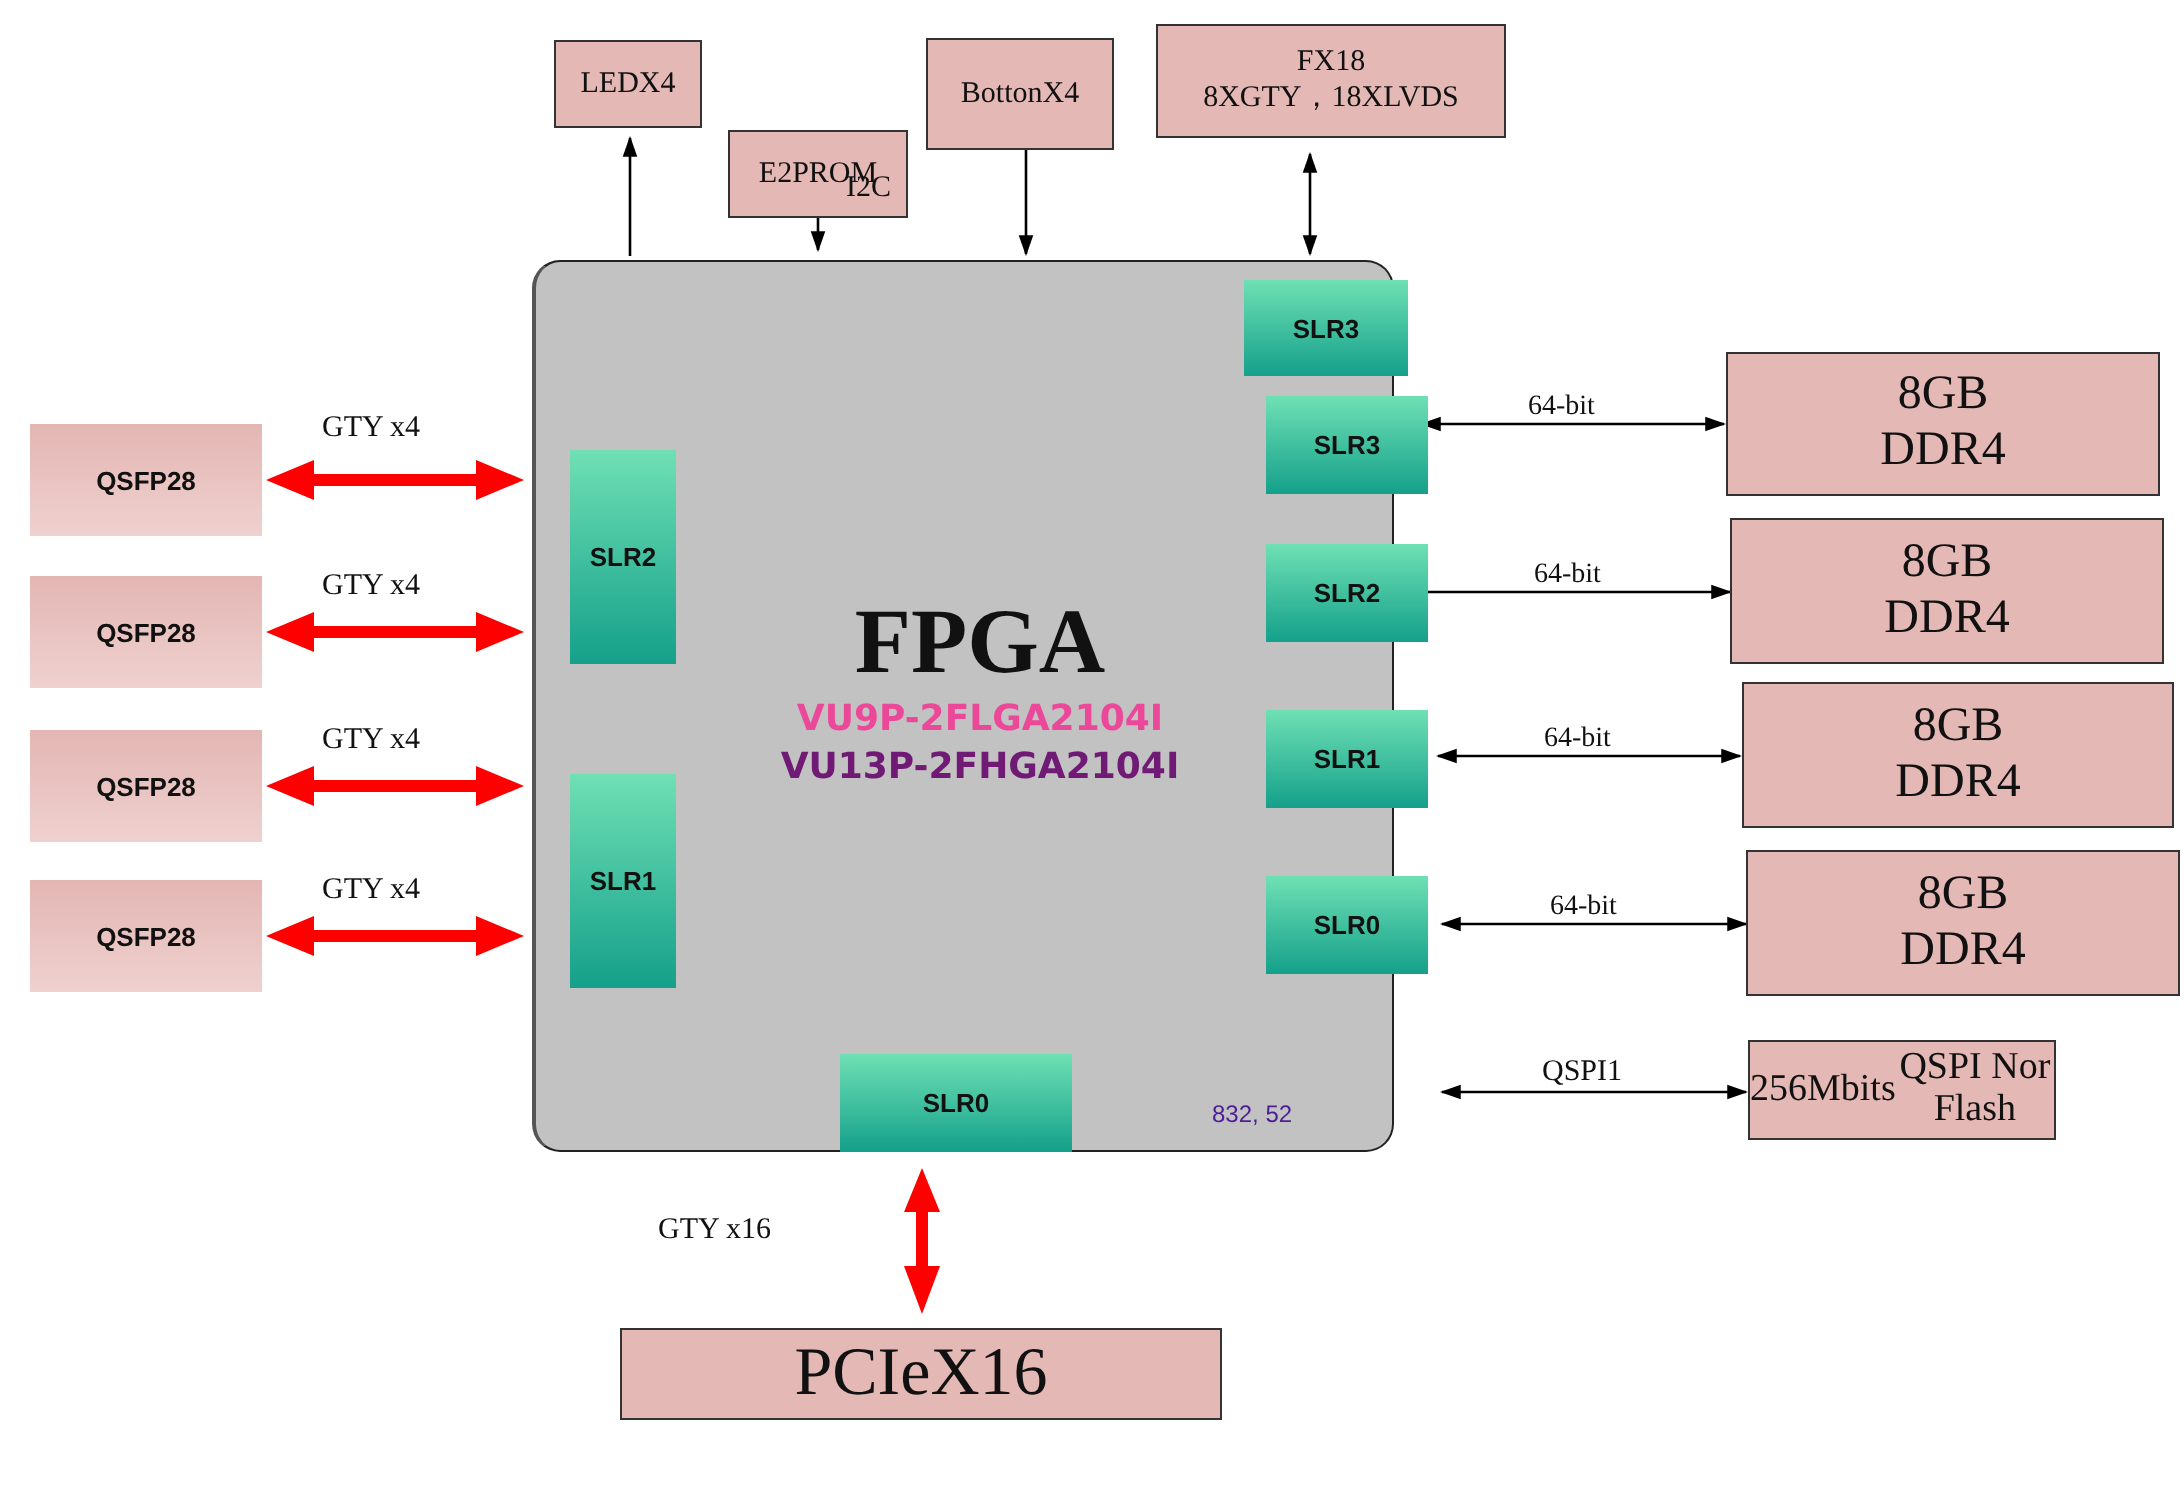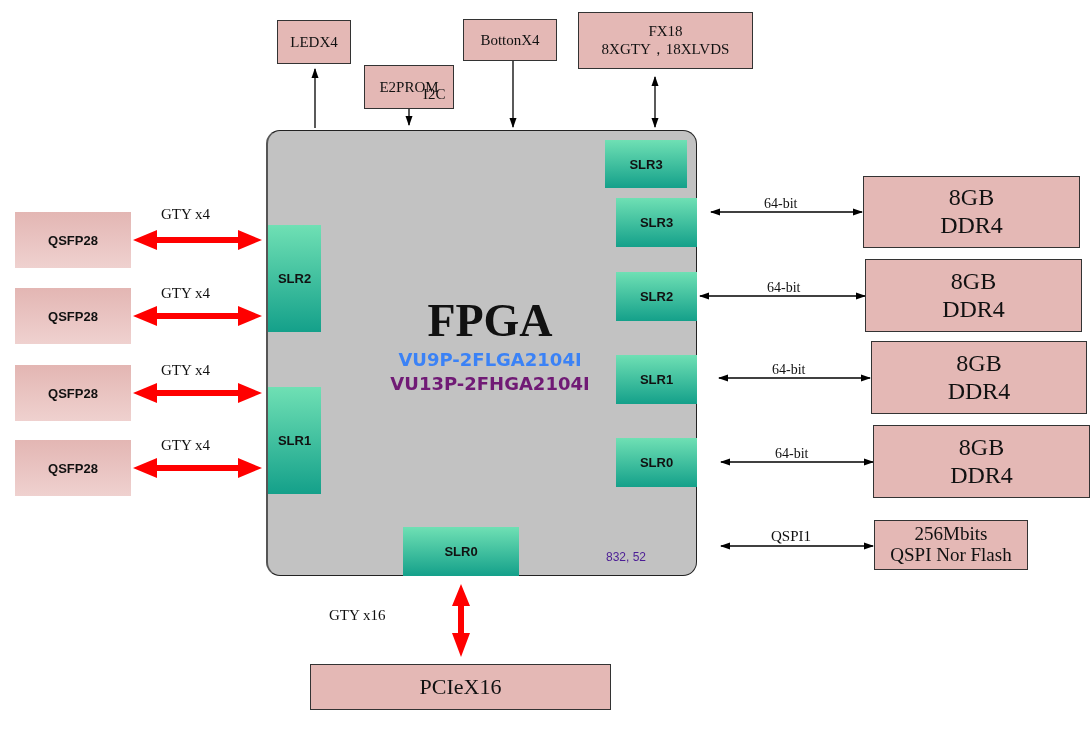--- a/index.html
+++ b/index.html
@@ -12,21 +12,21 @@
     display: flex; align-items: center; justify-content: center; text-align: center;
   }
   .qsfp {
     background: linear-gradient(to bottom, #e3b6b3, #efd1cf);
     display: flex; align-items: center; justify-content: center;
     font-family: "Liberation Sans", sans-serif; font-weight: bold; font-size: 13px; color: #111;
   }
   .slr {
     background: linear-gradient(to bottom, #6fe0b4, #14a08a);
     display: flex; align-items: center; justify-content: center;
-    font-family: "Liberation Sans", sans-serif; font-weight: bold; font-size: 13px; color: #111;
+    font-family: "Liberation Sans", sans-serif; font-weight: bold; font-size: 13px; color: #111; margin-left: 17px;
   }
   .fpga {
     left: 266px; top: 130px; width: 431px; height: 446px;
     background: #c2c2c2; border: 1.5px solid #222; border-radius: 14px;
     border-left: 2.5px solid #555;
   }
   .lbl { font-family: "Liberation Serif", serif; font-size: 15px; color: #111; white-space: nowrap; }
   .two-line { line-height: 1.15; }
   svg.wires { position: absolute; left: 0; top: 0; }
 </style>
@@ -69,31 +69,31 @@
   </g>
 </svg>
 
 <div class="abs pinkbox serif" style="left:277px;top:20px;width:74px;height:44px;font-size:15px;">
   <span>LEDX4</span>
 </div>
 <div class="abs pinkbox serif" style="left:364px;top:20px;width:90px;height:44px;font-size:15px;margin-top:45px;">
   <span>E2PROM</span>
 </div>
 <div class="abs lbl" style="left:423px;top:86px;">I2C</div>
-<div class="abs pinkbox serif" style="left:463px;top:19px;width:94px;height:42px;font-size:15px;">
+<div class="abs pinkbox serif" style="left:463px;top:19px;width:94px;height:56px;font-size:15px;">
   <span>BottonX4</span>
 </div>
 <div class="abs pinkbox serif two-line" style="left:578px;top:12px;width:175px;height:57px;font-size:15px;flex-direction:column;">
   <span>FX18</span>
   <span>8XGTY，18XLVDS</span>
 </div>
 
 <div class="abs fpga"></div>
 <div class="abs serif" style="left:340px;top:298px;width:300px;text-align:center;font-size:46px;font-weight:bold;line-height:1;">FPGA</div>
-<div class="abs" style="left:340px;top:349px;width:300px;text-align:center;font-family:'DejaVu Sans',sans-serif;font-weight:bold;font-size:18px;color:#3b82f6;">VU9P-2FLGA2104I</div>
+<div class="abs" style="left:340px;top:349px;width:300px;text-align:center;font-family:'DejaVu Sans',sans-serif;font-weight:bold;font-size:18px;color:#ec4899;">VU9P-2FLGA2104I</div>
 <div class="abs" style="left:340px;top:373px;width:300px;text-align:center;font-family:'DejaVu Sans',sans-serif;font-weight:bold;font-size:18px;color:#701a75;">VU13P-2FHGA2104I</div>
 <div class="abs sans" style="left:606px;top:550px;font-size:12px;color:#4c1d95;">832, 52</div>
 
 <div class="abs slr" style="left:605px;top:140px;width:82px;height:48px;">
   <span>SLR3</span>
 </div>
 <div class="abs slr" style="left:616px;top:198px;width:81px;height:49px;">
   <span>SLR3</span>
 </div>
 <div class="abs slr" style="left:616px;top:272px;width:81px;height:49px;">
@@ -147,21 +147,21 @@
   <span>DDR4</span>
 </div>
 <div class="abs pinkbox serif two-line" style="left:871px;top:341px;width:216px;height:73px;font-size:24px;flex-direction:column;">
   <span>8GB</span>
   <span>DDR4</span>
 </div>
 <div class="abs pinkbox serif two-line" style="left:873px;top:425px;width:217px;height:73px;font-size:24px;flex-direction:column;">
   <span>8GB</span>
   <span>DDR4</span>
 </div>
-<div class="abs pinkbox serif" style="left:874px;top:520px;width:154px;height:50px;font-size:19px;flex-direction:column;line-height:1.1;">
+<div class="abs pinkbox serif" style="left:874px;top:520px;width:154px;height:50px;font-size:19px;flex-direction:row;line-height:1.1;">
   <span>256Mbits</span>
   <span>QSPI Nor Flash</span>
 </div>
 
 <div class="abs lbl" style="left:329px;top:607px;">GTY x16</div>
-<div class="abs pinkbox serif" style="left:310px;top:664px;width:301px;height:46px;font-size:22px;">
+<div class="abs pinkbox serif" style="left:310px;top:664px;width:301px;height:46px;font-size:34px;">
   <span>PCIeX16</span>
 </div>
 
 </body></html>

